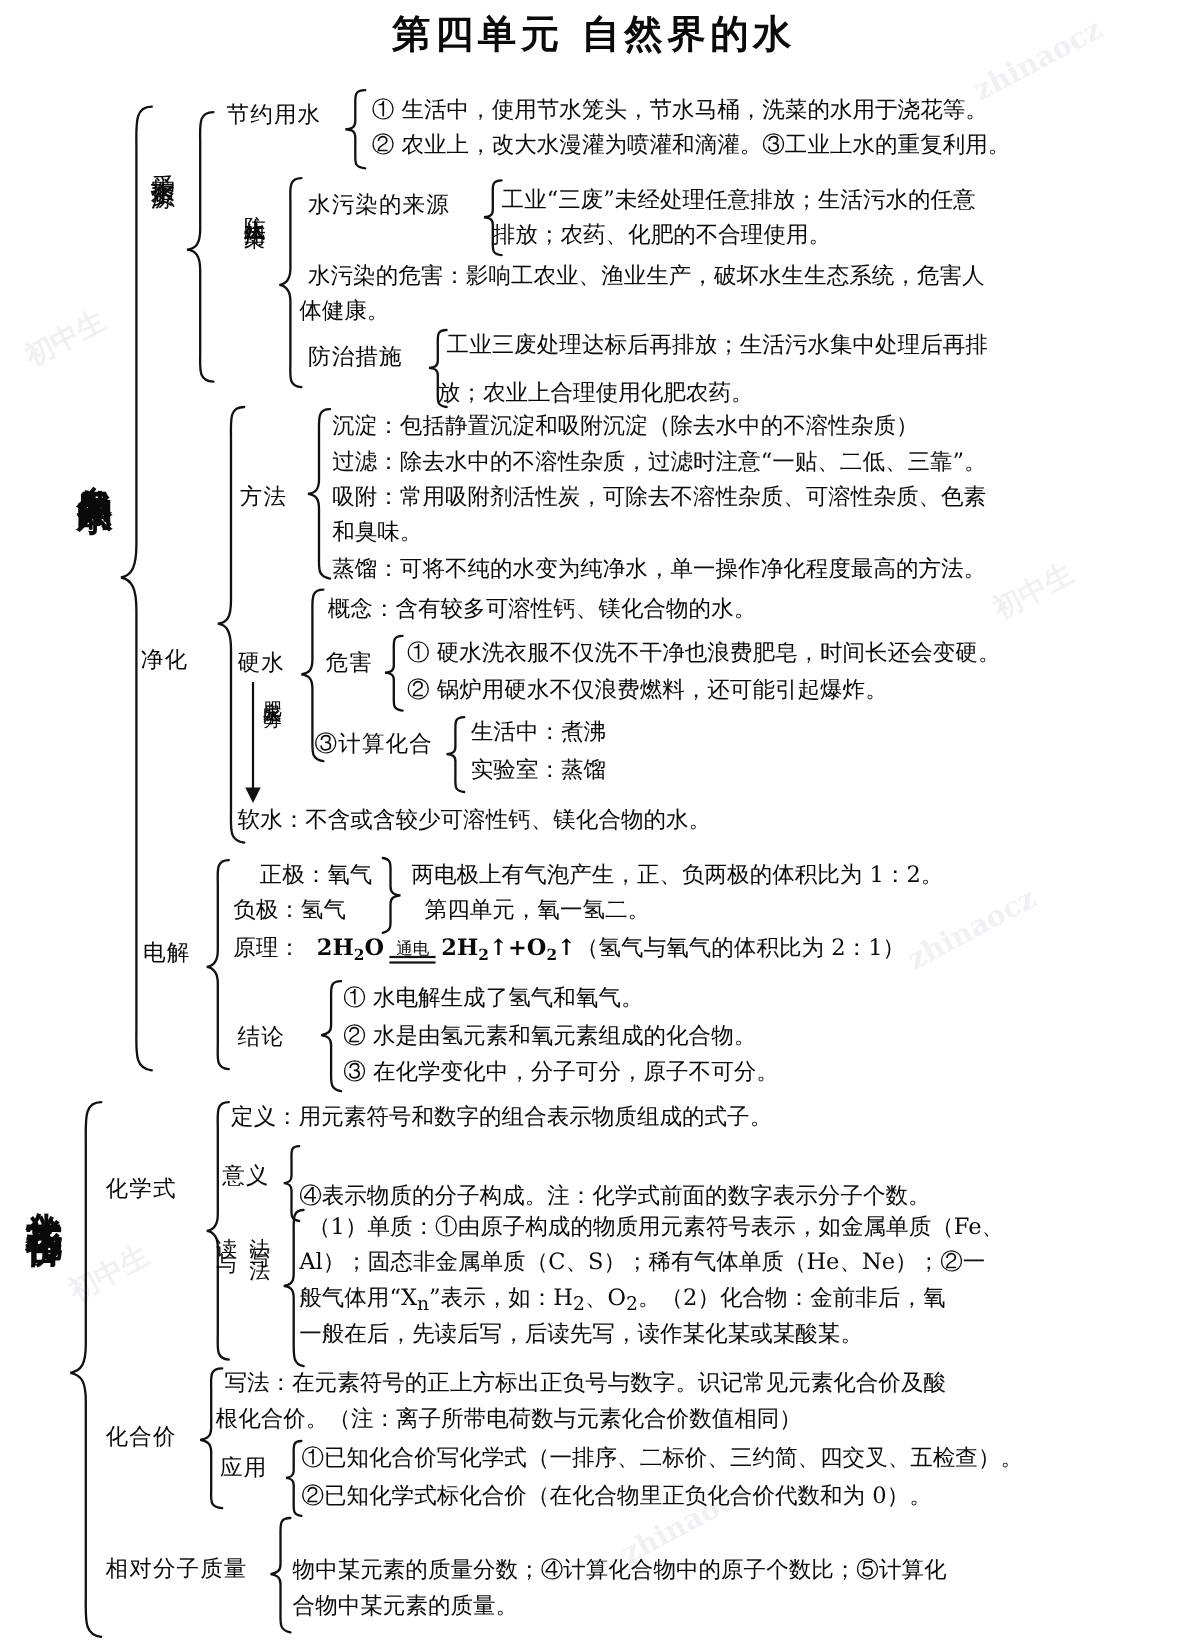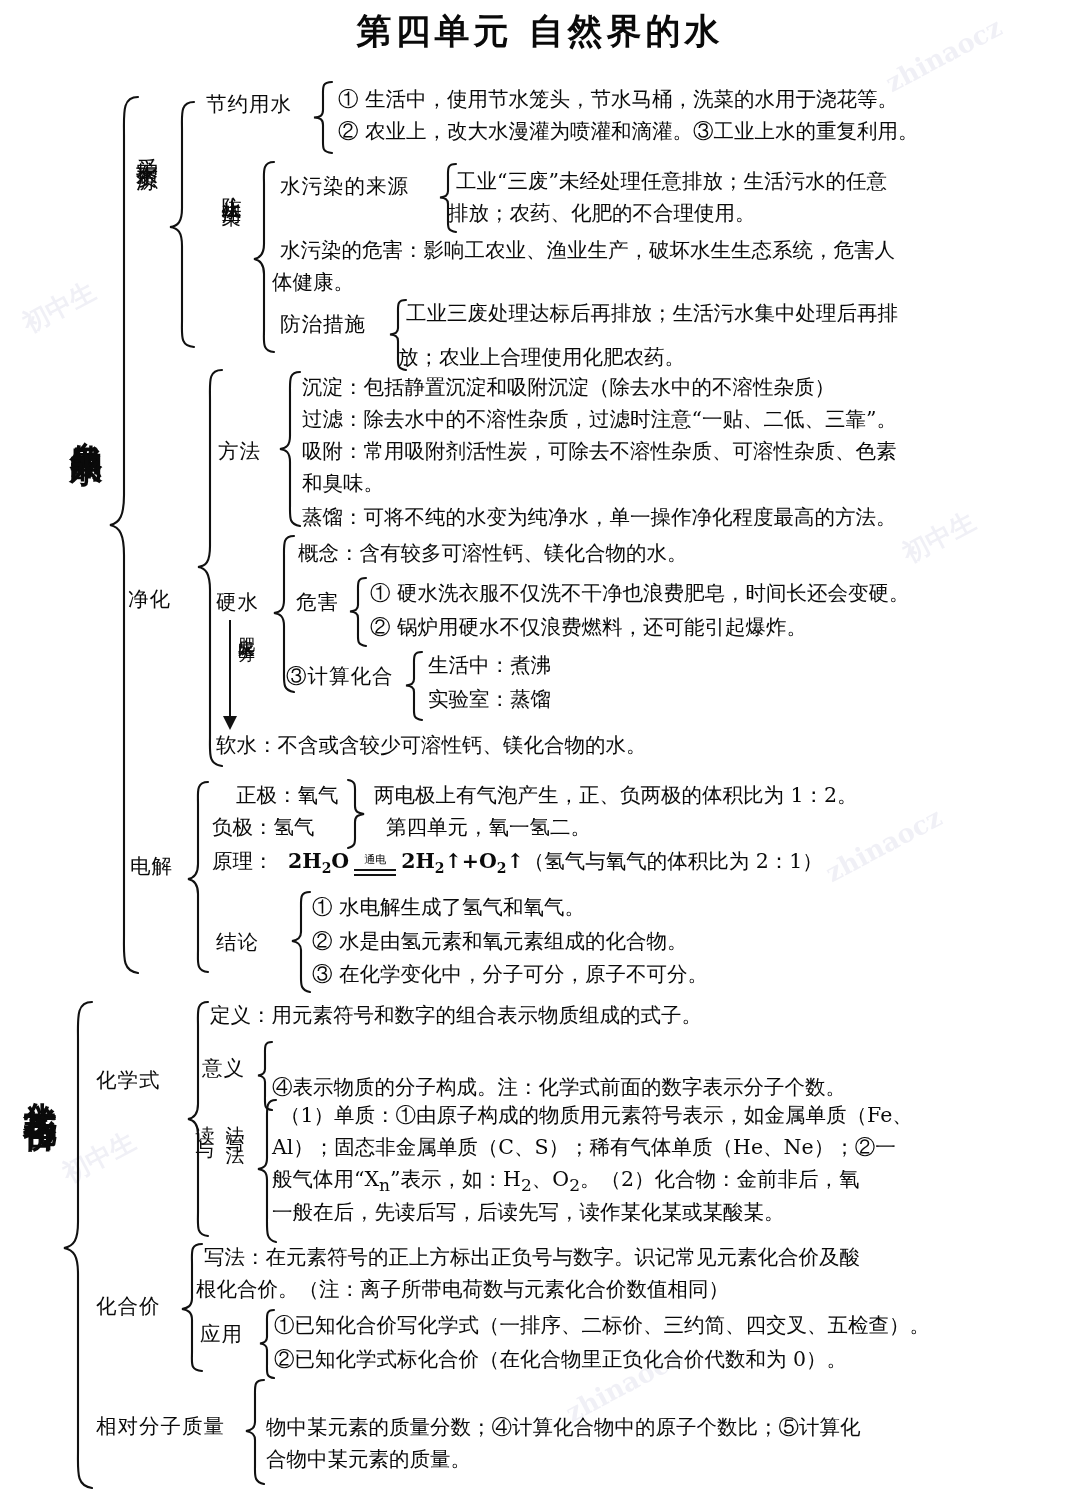--- a/index.html
+++ b/index.html
@@ -57,21 +57,21 @@
   
   .eq{font-family:"DejaVu Serif","Liberation Serif",serif;font-weight:bold;}
   .eq sub{font-size:.68em;}
   .arrow-rx{
     display:inline-block;position:relative;
     width:46px;vertical-align:-2px;
     margin:0 3px;
   }
   .arrow-rx .cond{
     position:absolute;left:0;top:-17px;width:46px;
-    text-align:center;font-size:11px;font-weight:normal;
+    text-align:center;font-size:15px;font-weight:normal;
     letter-spacing:0;
   }
   .arrow-rx .bar1{position:absolute;left:2px;top:-1px;width:42px;height:2px;background:#111;}
   .arrow-rx .bar2{position:absolute;left:2px;top:4px;width:42px;height:2px;background:#111;}
 
   
   .wm{
     position:absolute;color:rgba(120,120,170,.11);
     font-size:26px;font-weight:bold;white-space:nowrap;
     transform:rotate(-28deg);pointer-events:none;user-select:none;

